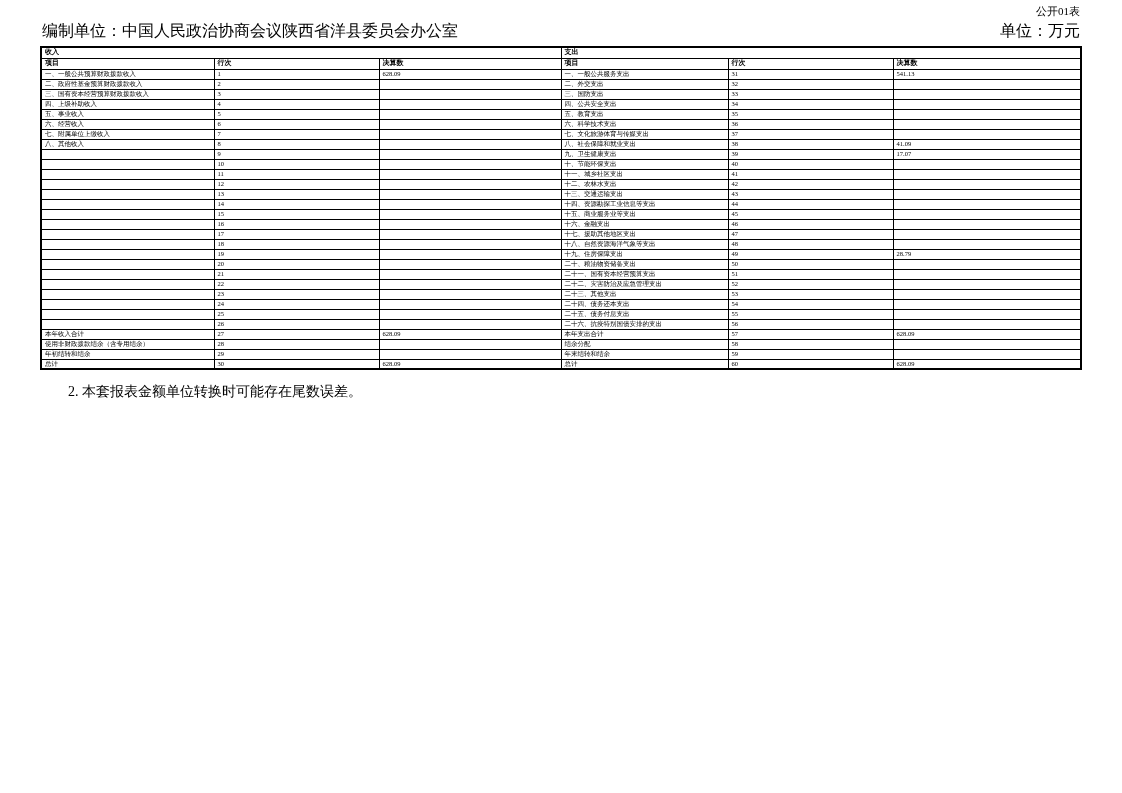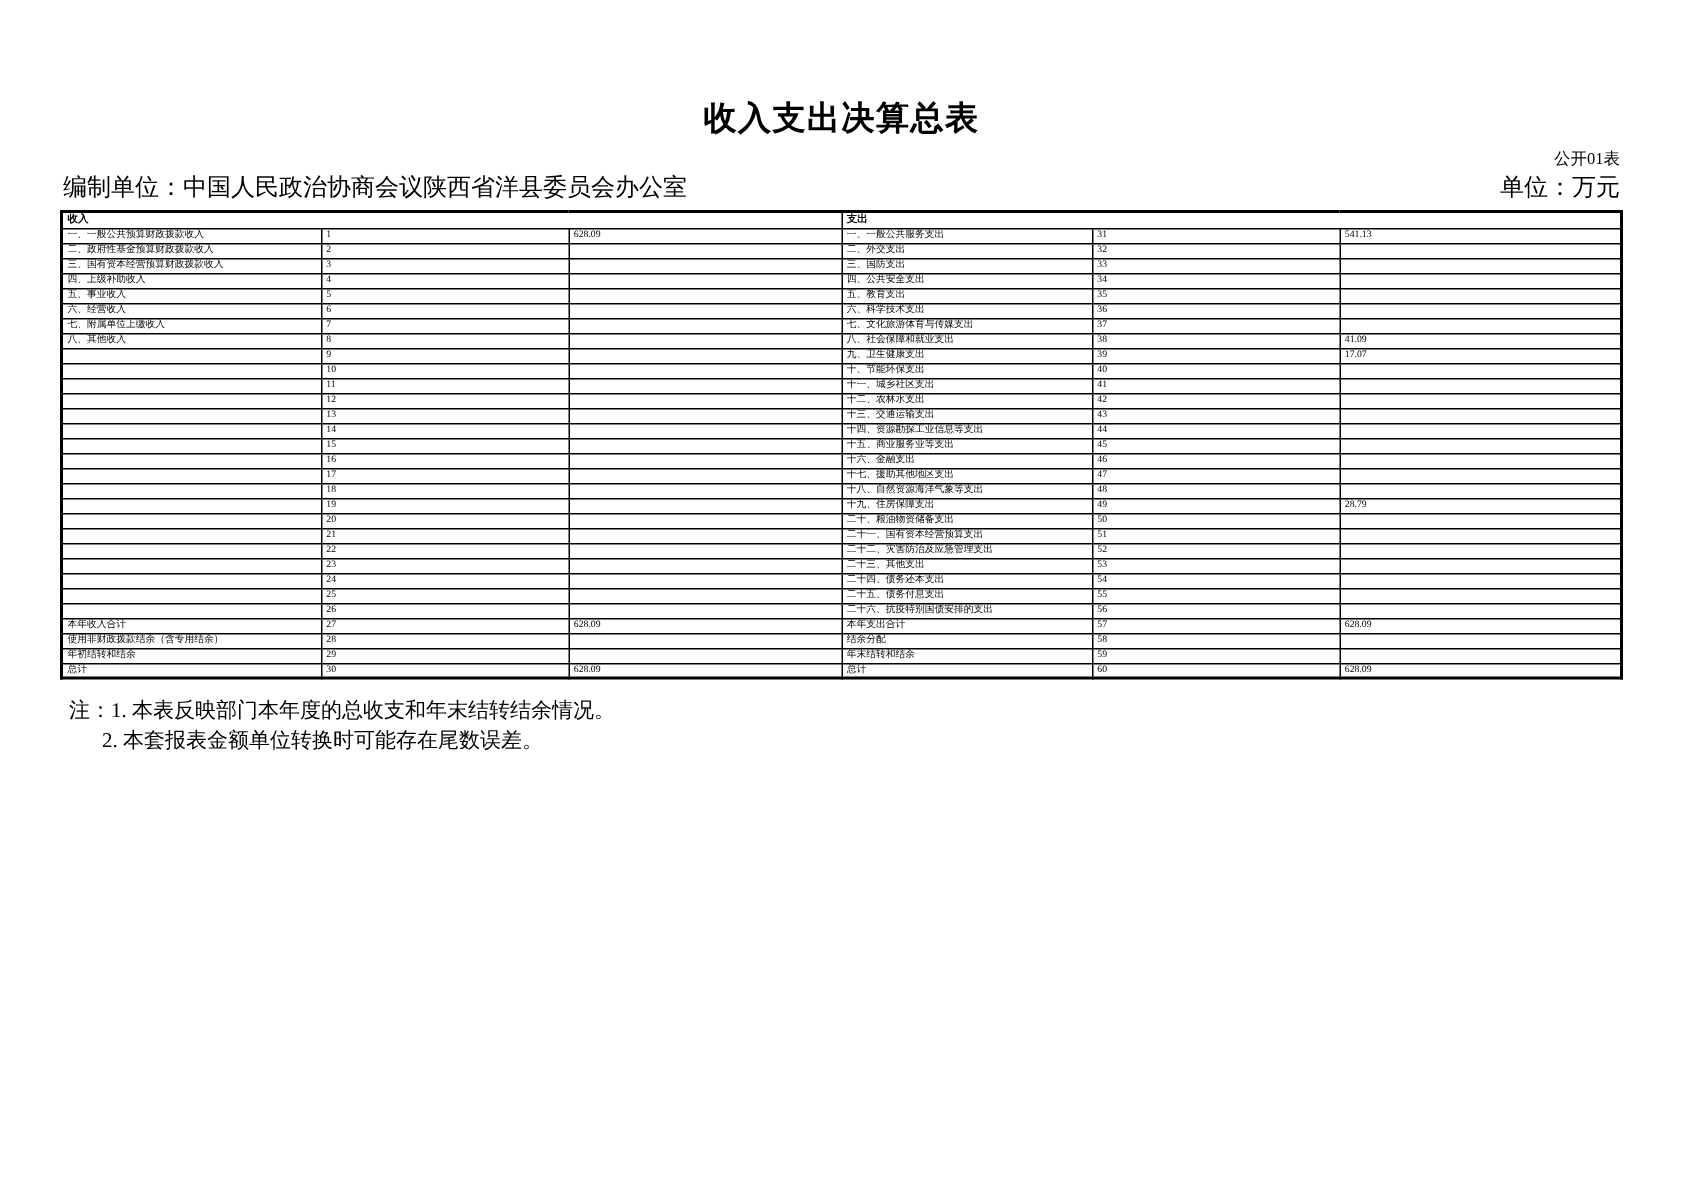--- a/index.html
+++ b/index.html
@@ -58,21 +58,20 @@
     font-size: 14px;
     line-height: 1.4;
   }
   .notes .note-line-2 { margin-left: 22px; }
 </style>
 </head>
 <body>
 
 <div class="page">
 
-  <div class="doc-title">收入支出决算总表</div>
 
   <div class="table-code">公开01表</div>
 
   <div class="meta-row">
     <span>编制单位：中国人民政治协商会议陕西省洋县委员会办公室</span>
     <span>单位：万元</span>
   </div>
 
   <table class="acct">
     <colgroup>
@@ -81,20 +80,28 @@
         <col style="width:182px">
       <col style="width:167px">
         <col style="width:165px">
         <col style="width:188px">
     </colgroup>
     <tbody>
       <tr class="hdr">
         <td colspan="3">收入</td>
         <td colspan="3">支出</td>
       </tr>
+      <tr class="hdr">
+        <td>项目</td>
+        <td>行次</td>
+        <td>决算数</td>
+        <td>项目</td>
+        <td>行次</td>
+        <td>决算数</td>
+      </tr>
     <tr>
           <td>一、一般公共预算财政拨款收入</td>
           <td>1</td>
           <td>628.09</td>
           <td>一、一般公共服务支出</td>
           <td>31</td>
           <td>541.13</td>
         </tr>
         <tr>
           <td>二、政府性基金预算财政拨款收入</td>
@@ -325,17 +332,16 @@
           <td>30</td>
           <td>628.09</td>
           <td>总计</td>
           <td>60</td>
           <td>628.09</td>
         </tr>
       </tbody>
   </table>
 
   <div class="notes">
-    <div class="note-line-1">注：1. 本表反映部门本年度的总收支和年末结转结余情况。</div>
     <div class="note-line-2">2. 本套报表金额单位转换时可能存在尾数误差。</div>
   </div>
 
 </div>
 
 </body></html>

